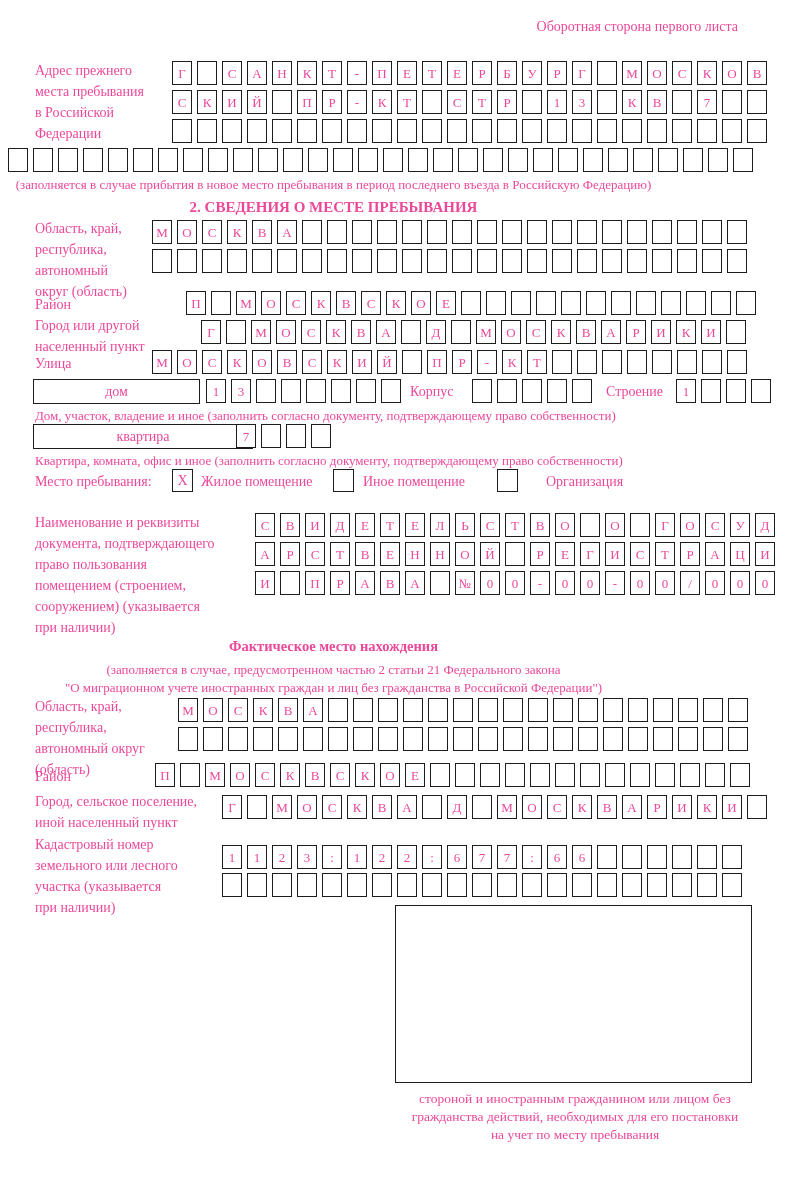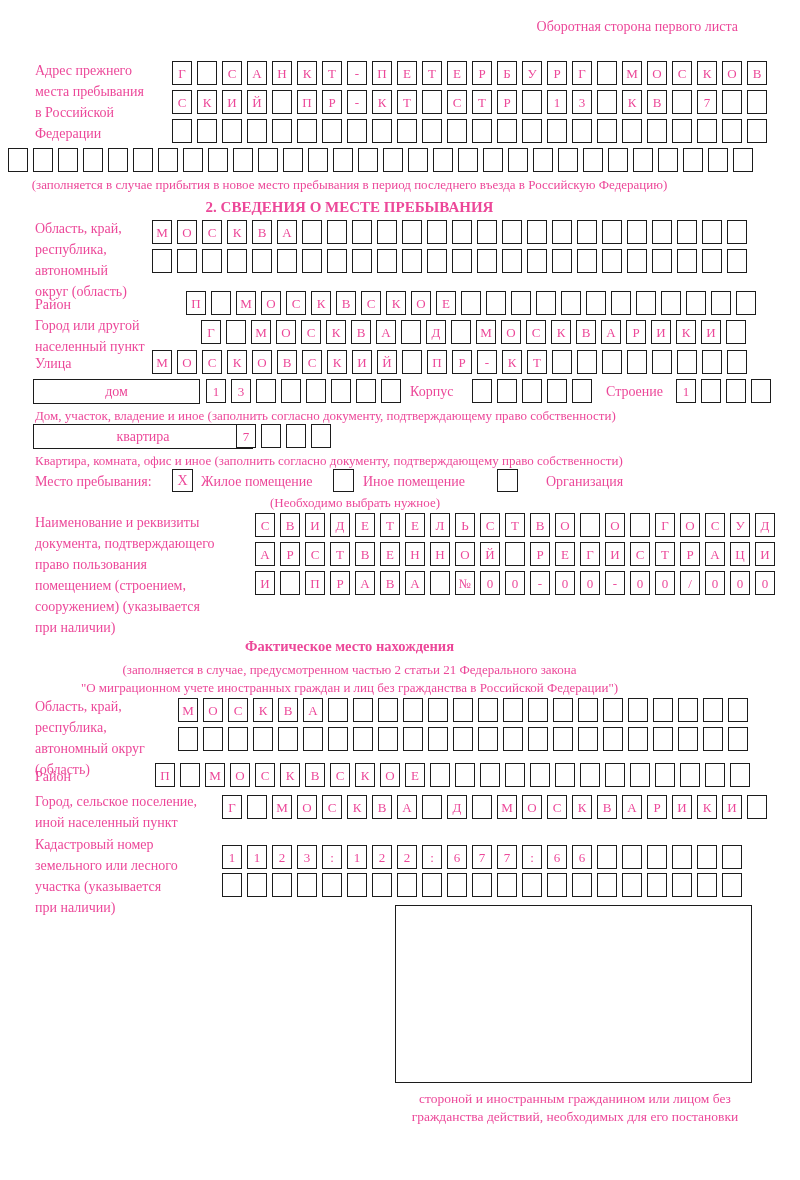--- a/index.html
+++ b/index.html
@@ -18,21 +18,21 @@
   .widebox {
     border:1.6px solid #1c1c1c; height:25px; display:flex;
     align-items:center; justify-content:center; font-size:14px;
   }
   .chk {
     width:21px; height:23px; border:1.6px solid #1c1c1c; display:flex;
     align-items:center; justify-content:center; font-size:14px; flex:0 0 auto;
   }
   .lbl { font-size:14px; line-height:21px; }
   .cap { font-size:13px; }
-  .center { text-align:center; width:667px; left:16px; }
+  .center { text-align:center; width:667px; left:0; }
   .title { font-weight:bold; font-size:15px; }
   .stampbox { border:1.6px solid #1c1c1c; background:#fff; }
   .lines div { white-space:nowrap; }
 </style>
 </head>
 <body>
 
 <div id="page">
 
   <div class="abs lbl" style="top:16px; right:62px; font-size:14px;">Оборотная сторона первого листа</div>
@@ -337,21 +337,20 @@
     </div>
   <div class="abs cap" style="left:35px; top:453px;">Квартира, комната, офис и иное (заполнить согласно документу, подтверждающему право собственности)</div>
 
   <div class="abs lbl" style="left:35px; top:471px;">Место пребывания:</div>
   <div class="abs chk" style="left:172px; top:469px;">X</div>
   <div class="abs lbl" style="left:201px; top:471px;">Жилое помещение</div>
   <div class="abs chk" style="left:333px; top:469px;"></div>
   <div class="abs lbl" style="left:363px; top:471px;">Иное помещение</div>
   <div class="abs chk" style="left:497px; top:469px;"></div>
   <div class="abs lbl" style="left:546px; top:471px;">Организация</div>
-  <div class="abs cap" style="left:155px; top:495px; width:400px; text-align:center;">(Необходимо выбрать нужное)</div>
 
   <div class="abs lbl lines" style="left:35px; top:512px;">
       <div>Наименование и реквизиты</div>
       <div>документа, подтверждающего</div>
       <div>право пользования</div>
       <div>помещением (строением,</div>
       <div>сооружением) (указывается</div>
       <div>при наличии)</div>
     </div>
   <div class="row" style="left:255px; top:513px;">
@@ -594,15 +593,16 @@
       <div class="cell"></div>
       <div class="cell"></div>
       <div class="cell"></div>
       <div class="cell"></div>
     </div>
 
   <div class="abs stampbox" style="left:395px; top:905px; width:357px; height:178px;"></div>
   <div class="abs cap lines" style="left:355px; top:1090px; width:440px; text-align:center; line-height:18px; font-size:13.5px;">
       <div>стороной и иностранным гражданином или лицом без</div>
       <div>гражданства действий, необходимых для его постановки</div>
+      <div>на учет по месту пребывания</div>
     </div>
 
 </div>
 
 </body></html>

